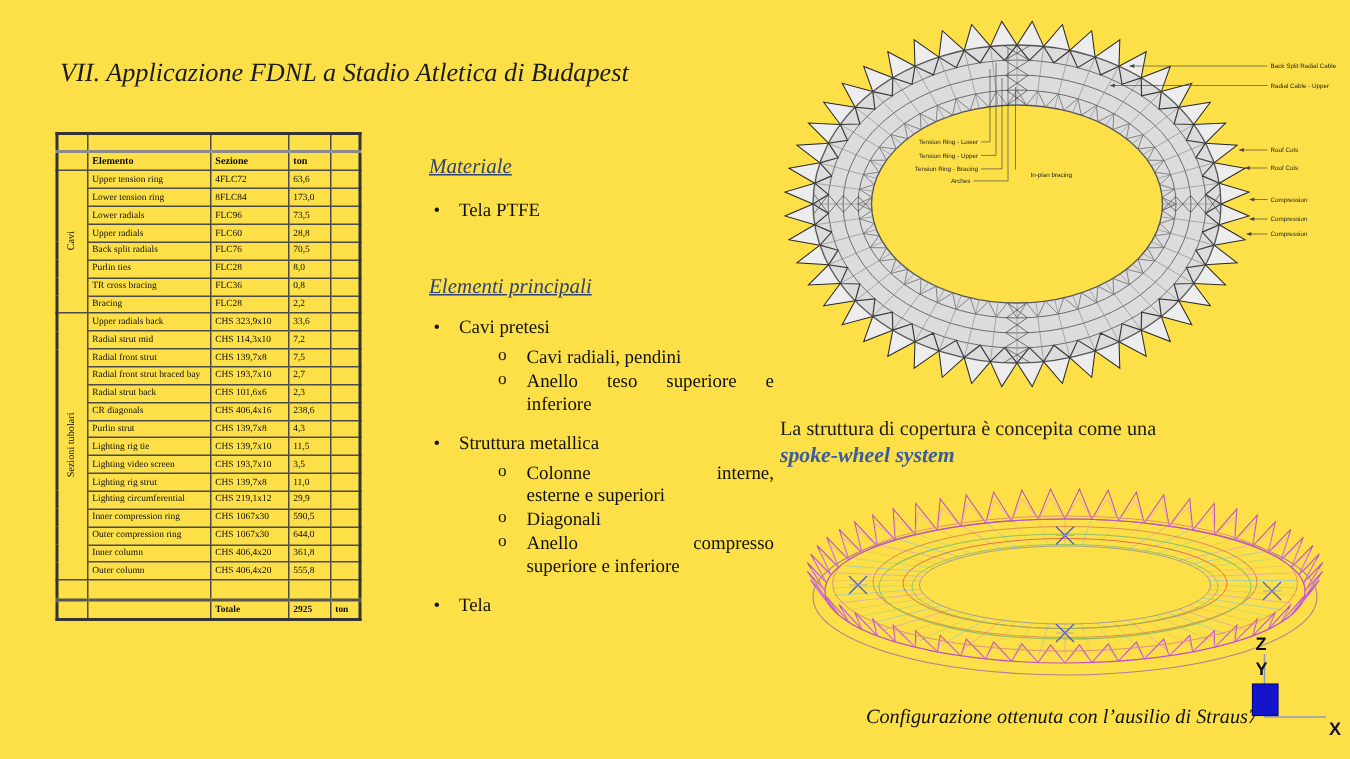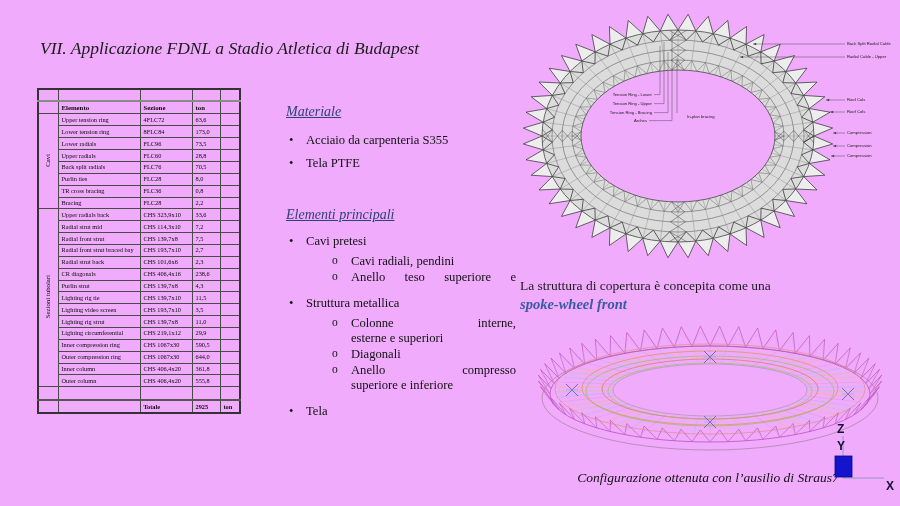--- a/index.html
+++ b/index.html
@@ -1,16 +1,16 @@
 <!DOCTYPE html>
 <html><head>
 <meta charset="utf-8">
 <style>
   html,body{margin:0;padding:0;background:#fff;}
-  .slide{position:relative;width:900px;height:506px;background:#f0abfc;overflow:hidden;
+  .slide{position:relative;width:900px;height:506px;background:#fde047;overflow:hidden;
          font-family:"Liberation Serif",serif;color:#111;}
 
   
   .title{position:absolute;left:40px;top:38px;font-style:italic;font-size:17.5px;color:#1b1b1b;}
 
   
   table.wt{position:absolute;left:37px;top:88px;border-collapse:collapse;width:204px;
            font-size:6.3px;color:#0c0c0c;border:2px solid #333;table-layout:fixed;}
   .wt td{border:1px solid #4a4a4a;padding:1.5px 2px 1.5px 3px;vertical-align:middle;line-height:1.25;overflow:hidden;}
   .wt tr.sprow td{height:7px;border-bottom:2px solid #8a8a8a;}
@@ -225,31 +225,31 @@
           <td>Totale</td>
           <td>2925</td>
           <td>ton</td>
         </tr>
       </tbody>
   </table>
 
   <div class="mid">
     <div class="h">Materiale</div>
     <ul class="l1" id="mat-list">
-        <li>Acciaio da carpenteria S355</li>
         <li>Tela PTFE</li>
       </ul>
     <div class="h h2">Elementi principali</div>
     <div id="elem-list">
         <div class="it1">Cavi pretesi</div>
         <div class="it2">
           <div class="line">Cavi radiali, pendini</div>
         </div>
         <div class="it2">
           <div class="line jline">Anello teso superiore e</div>
+          <div class="line">inferiore</div>
         </div>
         <div class="it1">Struttura metallica</div>
         <div class="it2">
           <div class="line jline">Colonne interne,</div>
           <div class="line">esterne e superiori</div>
         </div>
         <div class="it2">
           <div class="line">Diagonali</div>
         </div>
         <div class="it2">
@@ -429,21 +429,21 @@
       <text x="327" y="141.4" text-anchor="start" font-size="4.2" fill="#222" font-family="&quot;Liberation Sans&quot;,sans-serif">Compression</text>
       <line x1="313" y1="140" x2="325" y2="140" stroke="#444" stroke-width="0.45"></line>
       <path d="M313 140 l3.2 -1.3 v2.6 z" fill="#444"></path>
       <text x="327" y="151.4" text-anchor="start" font-size="4.2" fill="#222" font-family="&quot;Liberation Sans&quot;,sans-serif">Compression</text>
       <line x1="311" y1="150" x2="325" y2="150" stroke="#444" stroke-width="0.45"></line>
       <path d="M311 150 l3.2 -1.3 v2.6 z" fill="#444"></path>
     </svg>
 
   <div class="cap1">
     <span>La struttura di copertura è concepita come una</span><br>
-    <span class="swl">spoke-wheel front</span>
+    <span class="swl">spoke-wheel system</span>
   </div>
 
   <svg id="model" class="model" viewBox="0 0 380 150">
       <line x1="345" y1="74" x2="287" y2="72" stroke="#a8d878" stroke-width="0.45"></line>
       <line x1="344.02539253345265" y1="79.03840142464885" x2="286.39008435964456" y2="74.911076378686" stroke="#e8c060" stroke-width="0.45"></line>
       <line x1="341.1138263881827" y1="84.01344202803415" x2="284.56800748163687" y2="77.78554428286418" stroke="#d898d8" stroke-width="0.45"></line>
       <line x1="336.30191619779697" y1="88.86255778798252" x2="281.55668303991166" y2="80.58725561083435" stroke="#88c8e0" stroke-width="0.45"></line>
       <line x1="329.65017452487496" y1="93.52476826029012" x2="277.3939801865347" y2="83.28097721705652" stroke="#a8d878" stroke-width="0.45"></line>
       <line x1="321.24225088038406" y1="97.94144344319014" x2="272.13224732514357" y2="85.83283398939875" stroke="#e8c060" stroke-width="0.45"></line>
       <line x1="311.18387978254464" y1="102.05704108364301" x2="265.8376537993989" y2="88.21073484832706" stroke="#d898d8" stroke-width="0.45"></line>

